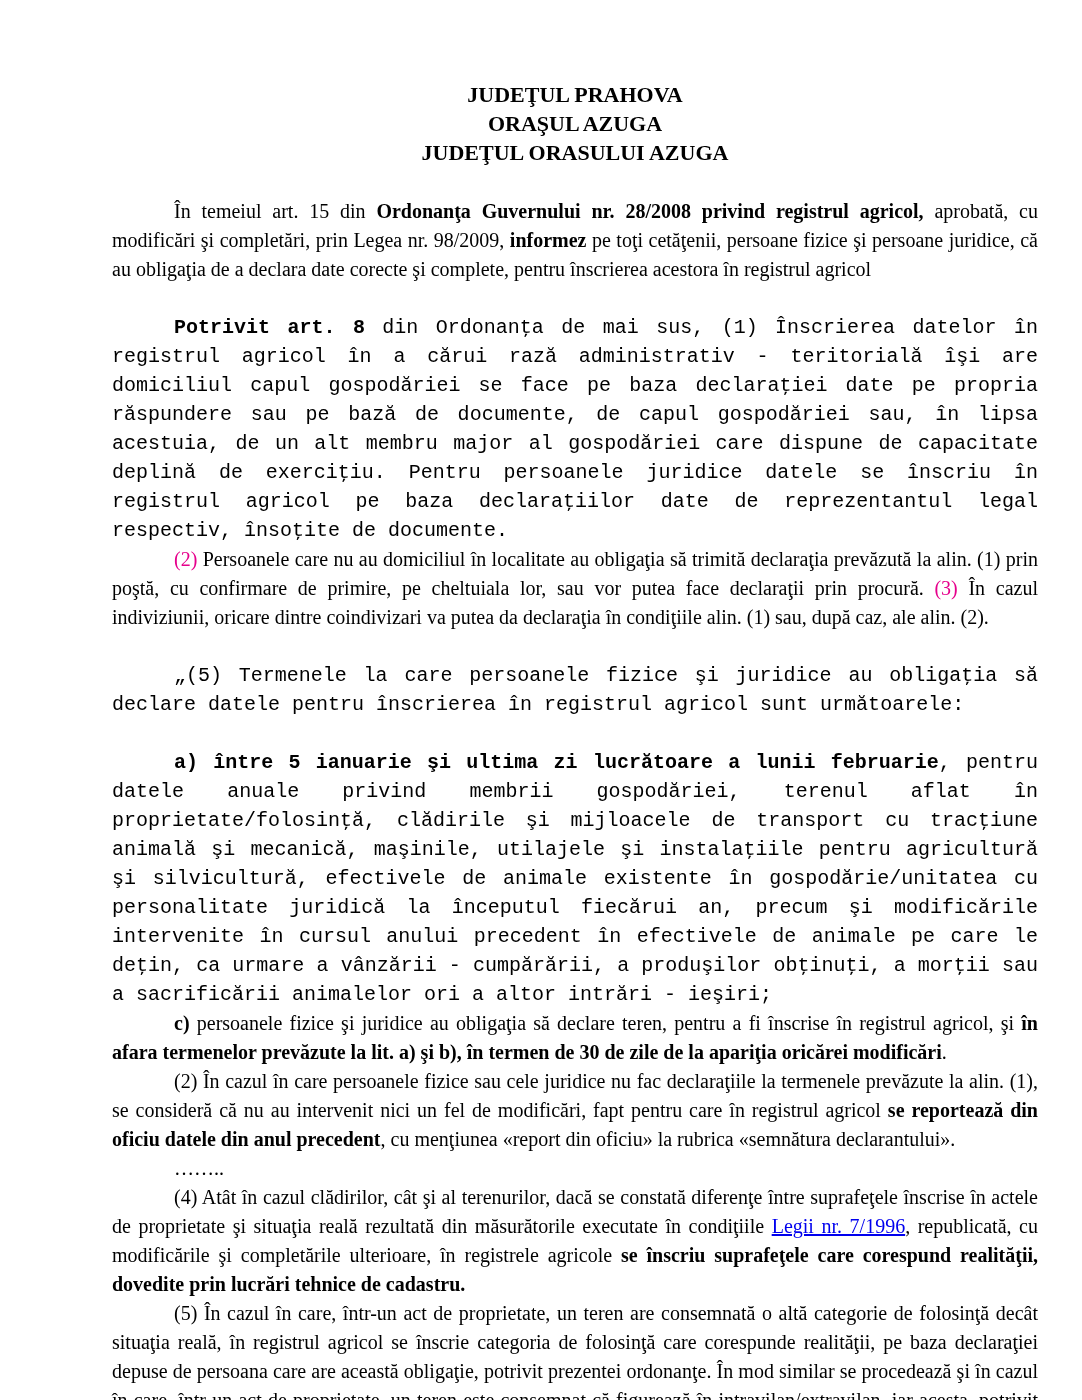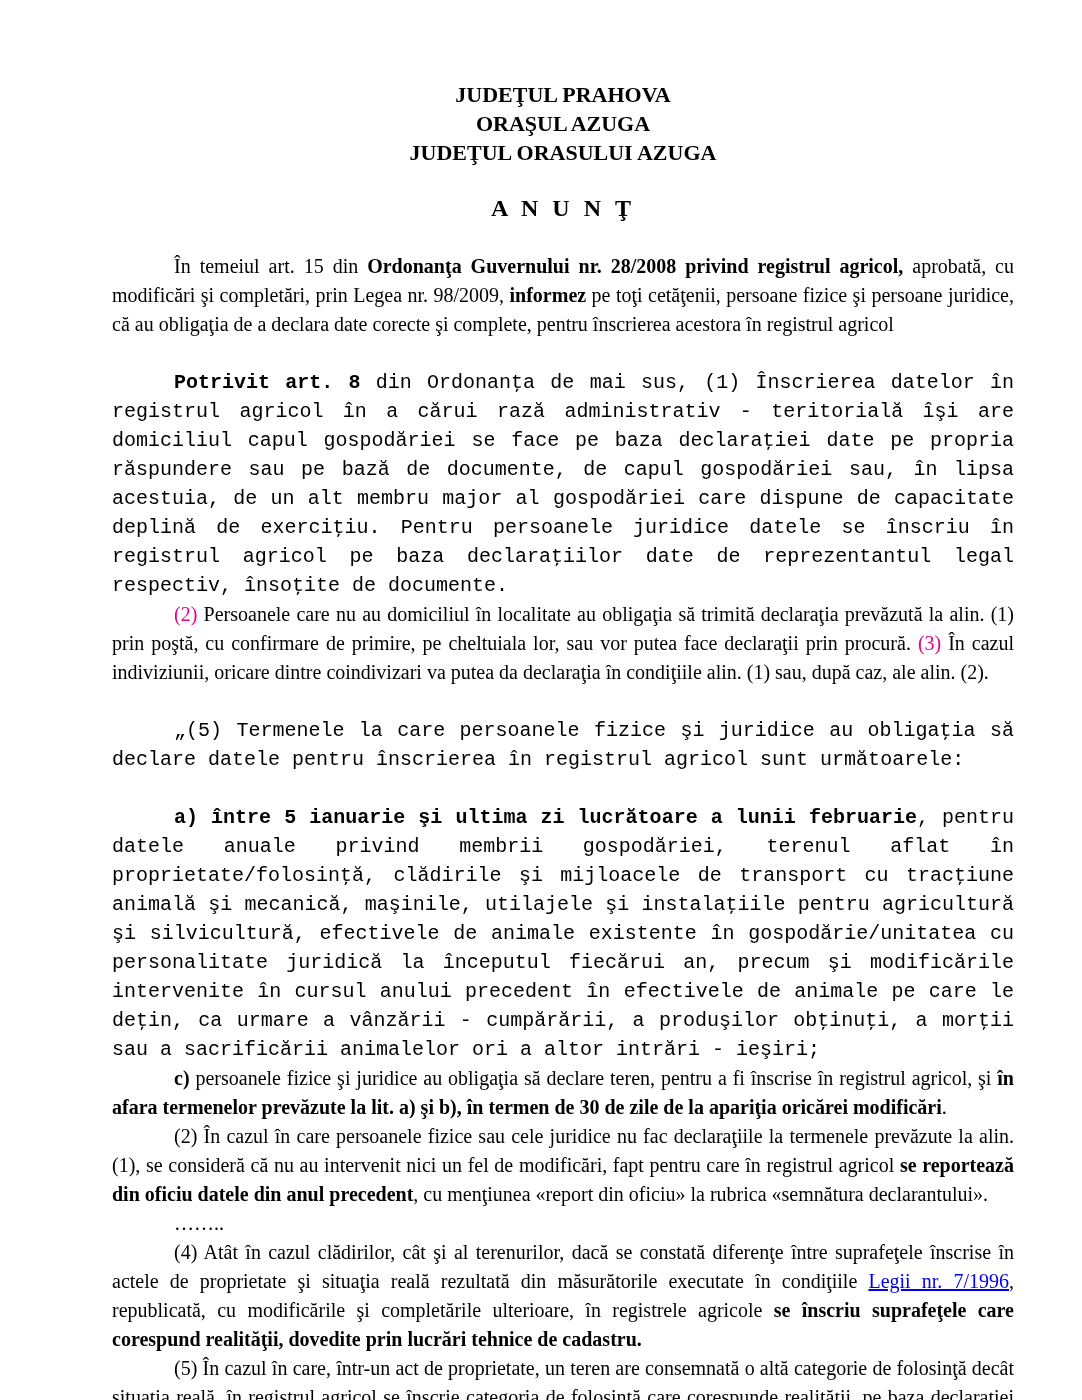--- a/index.html
+++ b/index.html
@@ -6,21 +6,21 @@
     margin: 0;
     padding: 0;
     background: #ffffff;
   }
   .page {
     position: relative;
     width: 1082px;
     height: 1400px;
     box-sizing: border-box;
     background: #ffffff;
-    padding: 80px 68px 40px 112px;
+    padding: 80px 44px 40px 112px;
     font-family: "Liberation Serif", "DejaVu Serif", serif;
     color: #000000;
     overflow: hidden;
   }
   .doc-header {
     text-align: center;
     font-weight: bold;
     font-size: 22px;
     line-height: 29px;
   }
@@ -60,21 +60,20 @@
 </head>
 <body>
 
 <div class="page">
   <header class="doc-header">
     <div>JUDEŢUL PRAHOVA</div>
     <div>ORAŞUL AZUGA</div>
     <div>JUDEŢUL ORASULUI AZUGA</div>
   </header>
 
-  <h1 class="doc-title">A N U N Ţ</h1>
 
   <main class="doc-body">
       <p class="para"><span>În temeiul art. 15 din </span><span class="bold">Ordonanţa Guvernului nr. 28/2008 privind registrul agricol,</span><span> aprobată, cu modificări şi completări, prin Legea nr. 98/2009, </span><span class="bold">informez</span><span> pe toţi cetăţenii, persoane fizice şi persoane juridice, că au obligaţia de a declara date corecte şi complete, pentru înscrierea acestora în registrul agricol</span></p>
       <p class="para gap"><span class="bold">Potrivit art. 8</span><span> din Ordonanţa de mai sus, (1) Înscrierea datelor în registrul agricol în a cărui rază administrativ - teritorială îşi are domiciliul capul gospodăriei se face pe baza declaraţiei date pe propria răspundere sau pe bază de documente, de capul gospodăriei sau, în lipsa acestuia, de un alt membru major al gospodăriei care dispune de capacitate deplină de exerciţiu. Pentru persoanele juridice datele se înscriu în registrul agricol pe baza declaraţiilor date de reprezentantul legal respectiv, însoţite de documente.</span></p>
       <p class="para"><span class="marker">(2)</span><span> Persoanele care nu au domiciliul în localitate au obligaţia să trimită declaraţia prevăzută la alin. (1) prin poştă, cu confirmare de primire, pe cheltuiala lor, sau vor putea face declaraţii prin procură. </span><span class="marker">(3)</span><span> În cazul indiviziunii, oricare dintre coindivizari va putea da declaraţia în condiţiile alin. (1) sau, după caz, ale alin. (2).</span></p>
       <p class="para gap"><span>„(5) Termenele la care persoanele fizice şi juridice au obligaţia să declare datele pentru înscrierea în registrul agricol sunt următoarele:</span></p>
       <p class="para gap"><span class="bold">a) între 5 ianuarie şi ultima zi lucrătoare a lunii februarie</span><span>, pentru datele anuale privind membrii gospodăriei, terenul aflat în proprietate/folosinţă, clădirile şi mijloacele de transport cu tracţiune animală şi mecanică, maşinile, utilajele şi instalaţiile pentru agricultură şi silvicultură, efectivele de animale existente în gospodărie/unitatea cu personalitate juridică la începutul fiecărui an, precum şi modificările intervenite în cursul anului precedent în efectivele de animale pe care le deţin, ca urmare a vânzării - cumpărării, a produşilor obţinuţi, a morţii sau a sacrificării animalelor ori a altor intrări - ieşiri;</span></p>
       <p class="para"><span class="bold">c)</span><span> persoanele fizice şi juridice au obligaţia să declare teren, pentru a fi înscrise în registrul agricol, şi </span><span class="bold">în afara termenelor prevăzute la lit. a) şi b), în termen de 30 de zile de la apariţia oricărei modificări</span><span>.</span></p>
       <p class="para"><span> (2) În cazul în care persoanele fizice sau cele juridice nu fac declaraţiile la termenele prevăzute la alin. (1), se consideră că nu au intervenit nici un fel de modificări, fapt pentru care în registrul agricol </span><span class="bold">se reportează din oficiu datele din anul precedent</span><span>, cu menţiunea «report din oficiu» la rubrica «semnătura declarantului».</span></p>
       <p class="para"><span>……..</span></p>

